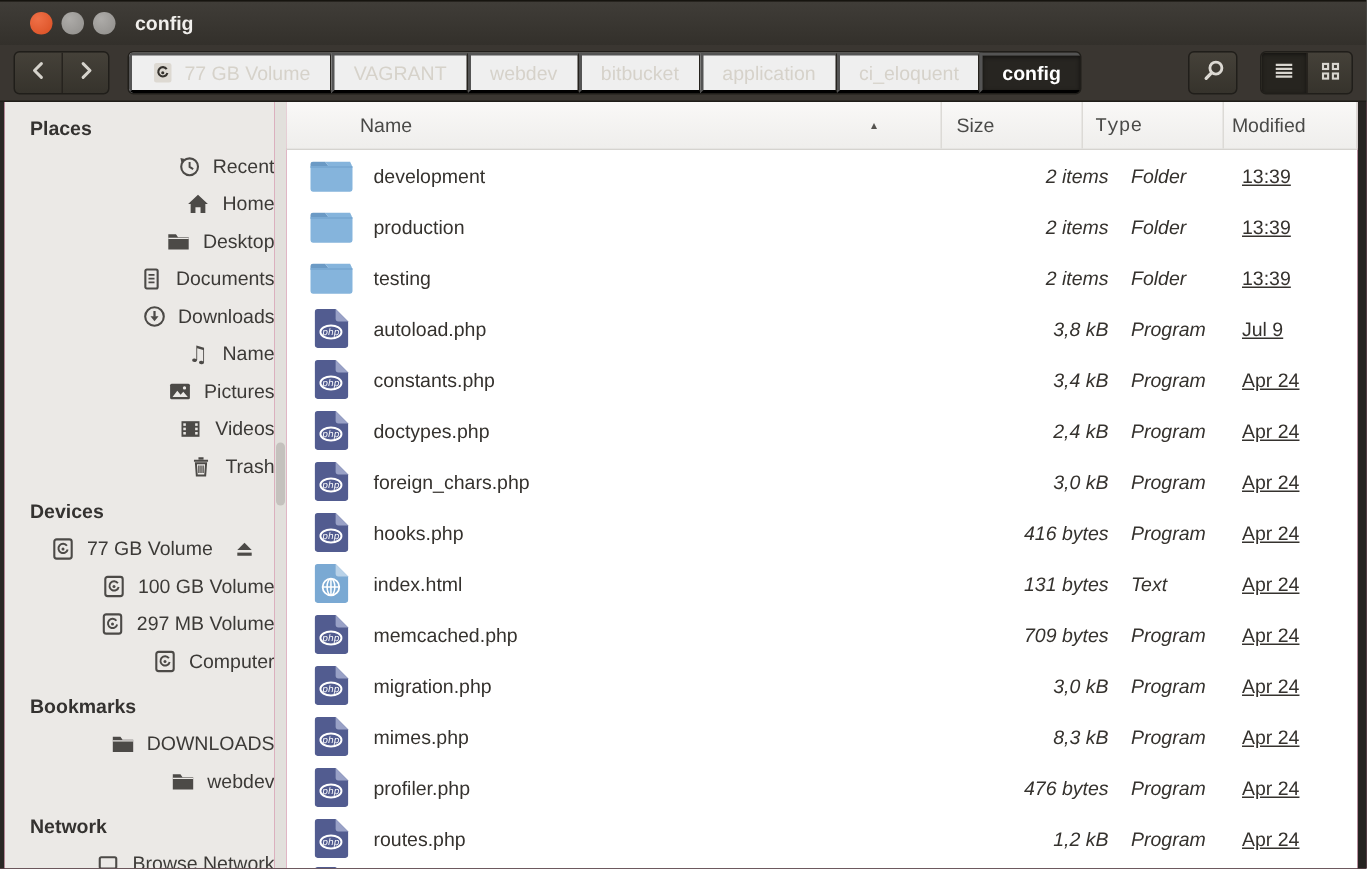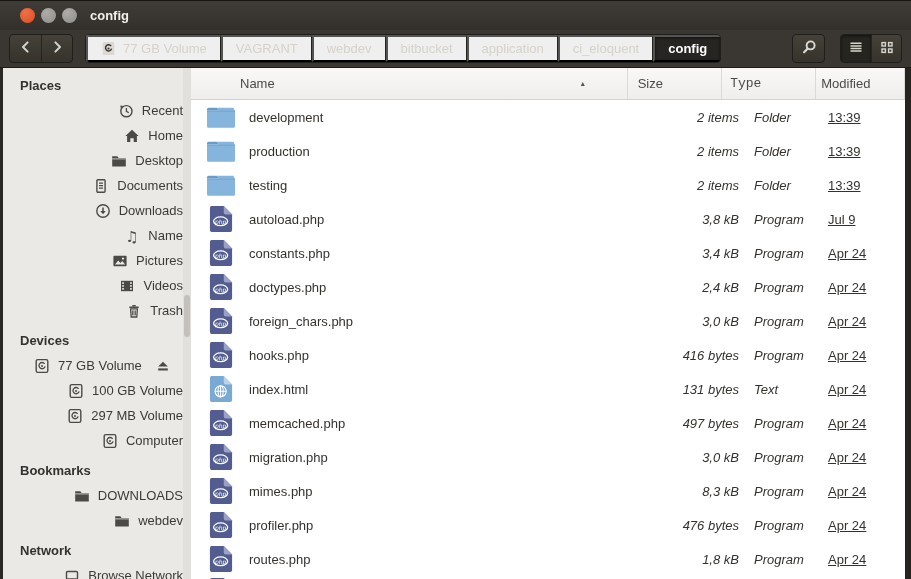--- a/index.html
+++ b/index.html
@@ -514,21 +514,21 @@
               <span class="ficon">
                 <svg width="24" height="28" viewBox="0 0 26 30">
                   <path d="M3 1 H16 L25 10 V27 Q25 29 23 29 H3 Q1 29 1 27 V3 Q1 1 3 1 Z" fill="#525c90"></path>
                   <path d="M16 1 L25 10 H18 Q16 10 16 8 Z" fill="#99a1c6"></path>
                   <ellipse cx="12.6" cy="17.5" rx="7.6" ry="4.7" fill="none" stroke="#ffffff" stroke-width="1.4"></ellipse>
                   <text x="12.6" y="20" font-size="6.5" font-style="italic" fill="#ffffff" text-anchor="middle" font-family="DejaVu Sans, sans-serif">php</text>
                 </svg>
               </span>
               <span>memcached.php</span>
             </div>
-            <div class="cell-size">497 bytes</div>
+            <div class="cell-size">709 bytes</div>
             <div class="cell-type">Program</div>
             <div class="cell-mod">Apr 24</div>
           </div>
           <div class="frow">
             <div class="cell-name">
               <span class="ficon">
                 <svg width="24" height="28" viewBox="0 0 26 30">
                   <path d="M3 1 H16 L25 10 V27 Q25 29 23 29 H3 Q1 29 1 27 V3 Q1 1 3 1 Z" fill="#525c90"></path>
                   <path d="M16 1 L25 10 H18 Q16 10 16 8 Z" fill="#99a1c6"></path>
                   <ellipse cx="12.6" cy="17.5" rx="7.6" ry="4.7" fill="none" stroke="#ffffff" stroke-width="1.4"></ellipse>
@@ -578,21 +578,21 @@
               <span class="ficon">
                 <svg width="24" height="28" viewBox="0 0 26 30">
                   <path d="M3 1 H16 L25 10 V27 Q25 29 23 29 H3 Q1 29 1 27 V3 Q1 1 3 1 Z" fill="#525c90"></path>
                   <path d="M16 1 L25 10 H18 Q16 10 16 8 Z" fill="#99a1c6"></path>
                   <ellipse cx="12.6" cy="17.5" rx="7.6" ry="4.7" fill="none" stroke="#ffffff" stroke-width="1.4"></ellipse>
                   <text x="12.6" y="20" font-size="6.5" font-style="italic" fill="#ffffff" text-anchor="middle" font-family="DejaVu Sans, sans-serif">php</text>
                 </svg>
               </span>
               <span>routes.php</span>
             </div>
-            <div class="cell-size">1,8 kB</div>
+            <div class="cell-size">1,2 kB</div>
             <div class="cell-type">Program</div>
             <div class="cell-mod">Apr 24</div>
           </div>
           <div class="frow partial">
             <div class="cell-name">
               <span class="ficon">
                 <svg width="24" height="28" viewBox="0 0 26 30">
                   <path d="M3 1 H16 L25 10 V27 Q25 29 23 29 H3 Q1 29 1 27 V3 Q1 1 3 1 Z" fill="#525c90"></path>
                   <path d="M16 1 L25 10 H18 Q16 10 16 8 Z" fill="#99a1c6"></path>
                   <ellipse cx="12.6" cy="17.5" rx="7.6" ry="4.7" fill="none" stroke="#ffffff" stroke-width="1.4"></ellipse>

